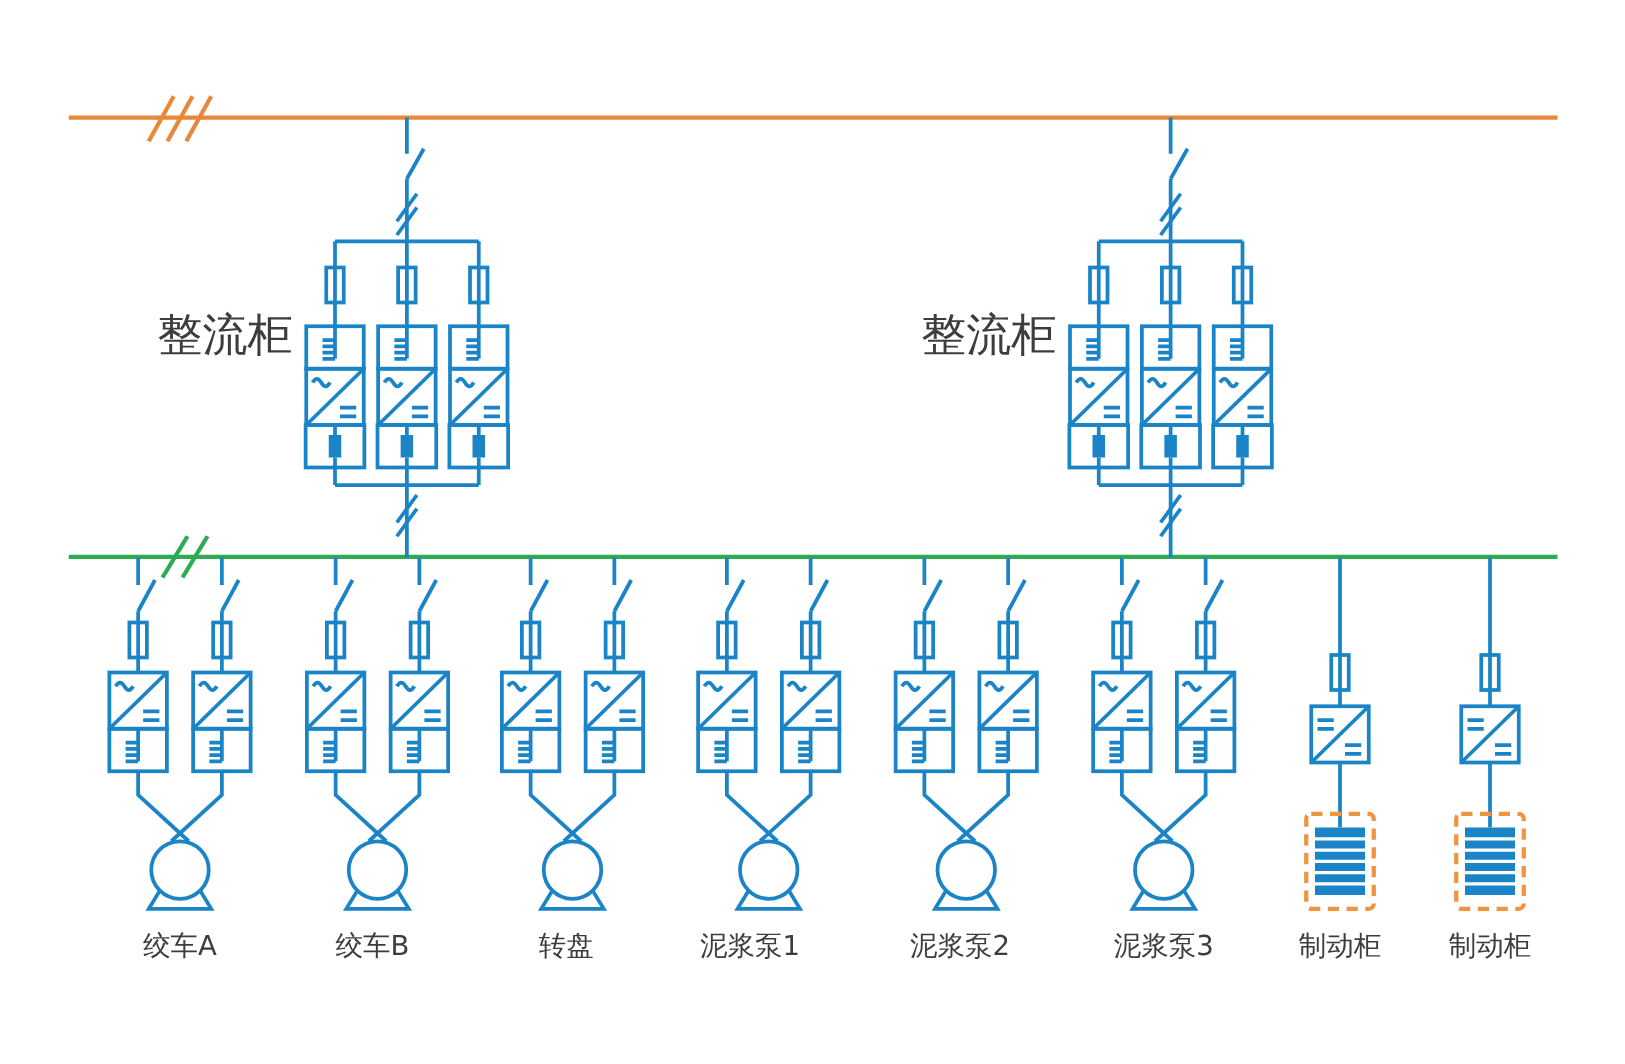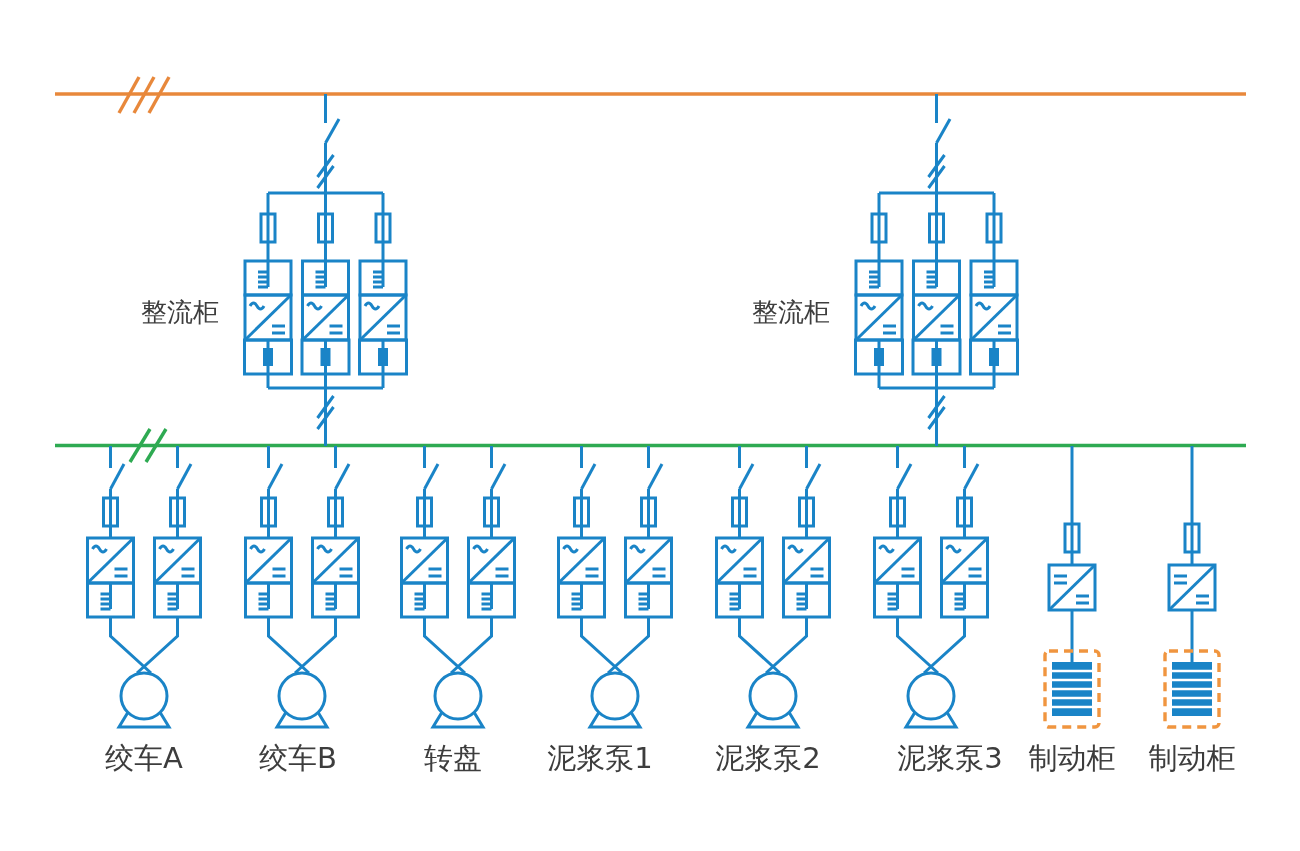--- a/index.html
+++ b/index.html
@@ -23,24 +23,24 @@
   .ckt{fill:none;stroke:var(--circuit);stroke-width:3;}
   .bus-ac{fill:none;stroke:var(--ac-bus);stroke-width:3.4;}
   .bus-dc{fill:none;stroke:var(--dc-bus);stroke-width:3.4;}
   .blue-fill{fill:var(--circuit);stroke:none;}
   .res-fill{fill:var(--brake-resistor-fill);stroke:none;}
   .stripe{fill:none;stroke:#FFFFFF;stroke-width:2.6;}
   .brake-dash{fill:none;stroke:var(--brake-box-outline);stroke-width:3.4;stroke-dasharray:9 6;}
   .motor-circle{fill:#FFFFFF;stroke:var(--circuit);stroke-width:3;}
   .lbl{
     position:absolute;top:741px;transform:translateX(-50%);
-    font-size:29px;line-height:34px;color:var(--label-text);
+    font-size:22px;line-height:34px;color:var(--label-text);
     white-space:nowrap;font-family:"DejaVu Sans","Liberation Sans",sans-serif;
   }
-  .rect-lbl{top:252px;font-size:26px;margin-top:43px;}
+  .rect-lbl{top:252px;font-size:36px;}
 </style>
 </head>
 <body>
 
 <div class="stage">
 
   <svg width="1300" height="851" viewBox="0 0 1300 851">
     <defs>
 
       <g id="fuse" class="ckt">
@@ -153,17 +153,17 @@
   </svg>
 
   <div class="lbl rect-lbl" style="left:180px">整流柜</div>
   <div class="lbl rect-lbl" style="left:791px">整流柜</div>
 
   <div class="lbl" style="left:144px">绞车A</div>
   <div class="lbl" style="left:298px">绞车B</div>
   <div class="lbl" style="left:453px">转盘</div>
   <div class="lbl" style="left:600px">泥浆泵1</div>
   <div class="lbl" style="left:768px">泥浆泵2</div>
-  <div class="lbl" style="left:950px">泥浆泵3</div>
+  <div class="lbl" style="left:931px">泥浆泵3</div>
   <div class="lbl" style="left:1072px">制动柜</div>
   <div class="lbl" style="left:1192px">制动柜</div>
 
 </div>
 
 </body></html>

